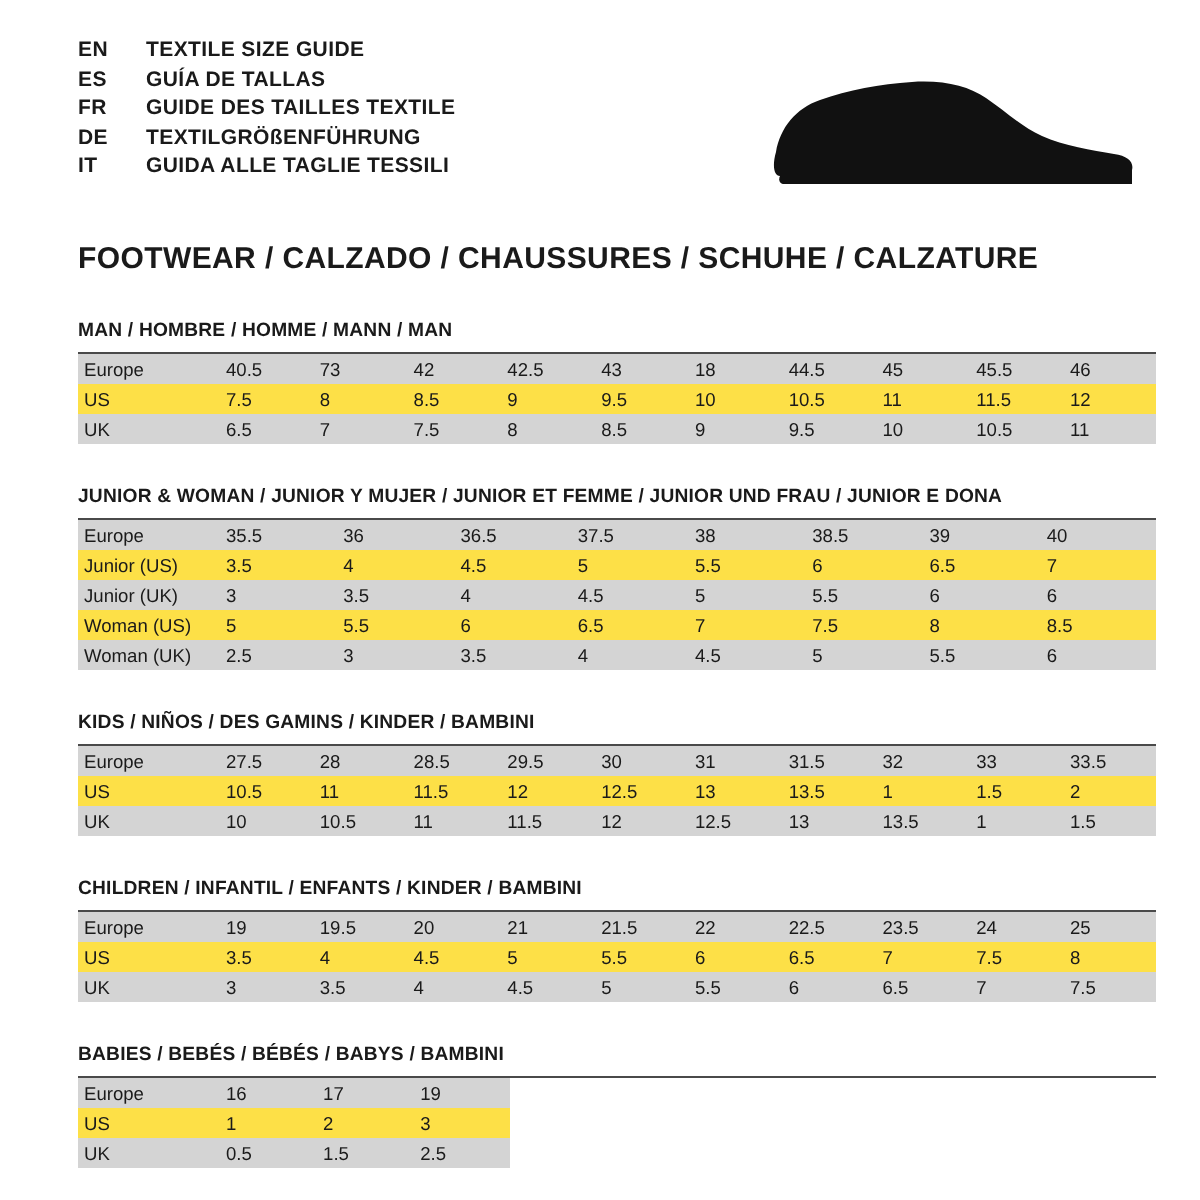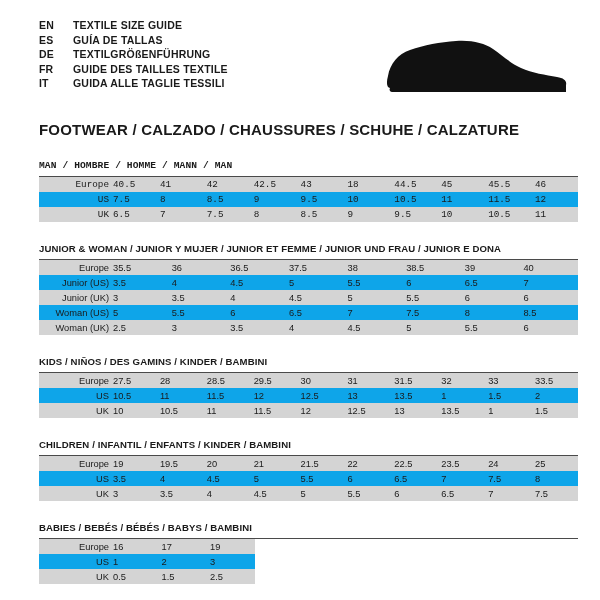--- a/index.html
+++ b/index.html
@@ -85,55 +85,54 @@
     width: 40%;
   }
   table.sizes td {
     height: 15px;
     padding: 0 0 0 4px;
     text-align: left;
     white-space: nowrap;
   }
   table.sizes td.label {
     padding-left: 3px;
-    text-align: right;
   }
   tr.shaded td {
     background: #d4d4d4;
   }
   tr.plain td {
-    background: #0ea5e9;
+    background: #fde047;
   }
   .first-col { width: 70px; }
 
-  .group.man { margin-top: 22px; font-family: Liberation Mono, monospace; }
+  .group.man { margin-top: 22px; }
 </style>
 </head>
 <body>
 
 <div class="page">
 
   <div class="header">
     <table class="lang-table">
       <tbody>
         <tr>
           <td class="lang-code">EN</td>
           <td class="lang-title">TEXTILE SIZE GUIDE</td>
         </tr>
         <tr>
           <td class="lang-code">ES</td>
           <td class="lang-title">GUÍA DE TALLAS</td>
         </tr>
         <tr>
+          <td class="lang-code">FR</td>
+          <td class="lang-title">GUIDE DES TAILLES TEXTILE</td>
+        </tr>
+        <tr>
           <td class="lang-code">DE</td>
           <td class="lang-title">TEXTILGRÖßENFÜHRUNG</td>
-        </tr>
-        <tr>
-          <td class="lang-code">FR</td>
-          <td class="lang-title">GUIDE DES TAILLES TEXTILE</td>
         </tr>
         <tr>
           <td class="lang-code">IT</td>
           <td class="lang-title">GUIDA ALLE TAGLIE TESSILI</td>
         </tr>
       </tbody>
     </table>
 
     <div class="shoe-art">
       <svg viewBox="0 0 190 70" width="190" height="70" aria-hidden="true">
@@ -162,21 +161,21 @@
           <col>
           <col>
           <col>
           <col>
           <col>
         </colgroup>
       <tbody>
         <tr class="shaded">
           <td class="label">Europe</td>
           <td>40.5</td>
-          <td>41</td>
+          <td>73</td>
           <td>42</td>
           <td>42.5</td>
           <td>43</td>
           <td>18</td>
           <td>44.5</td>
           <td>45</td>
           <td>45.5</td>
           <td>46</td>
         </tr>
         <tr class="plain">

